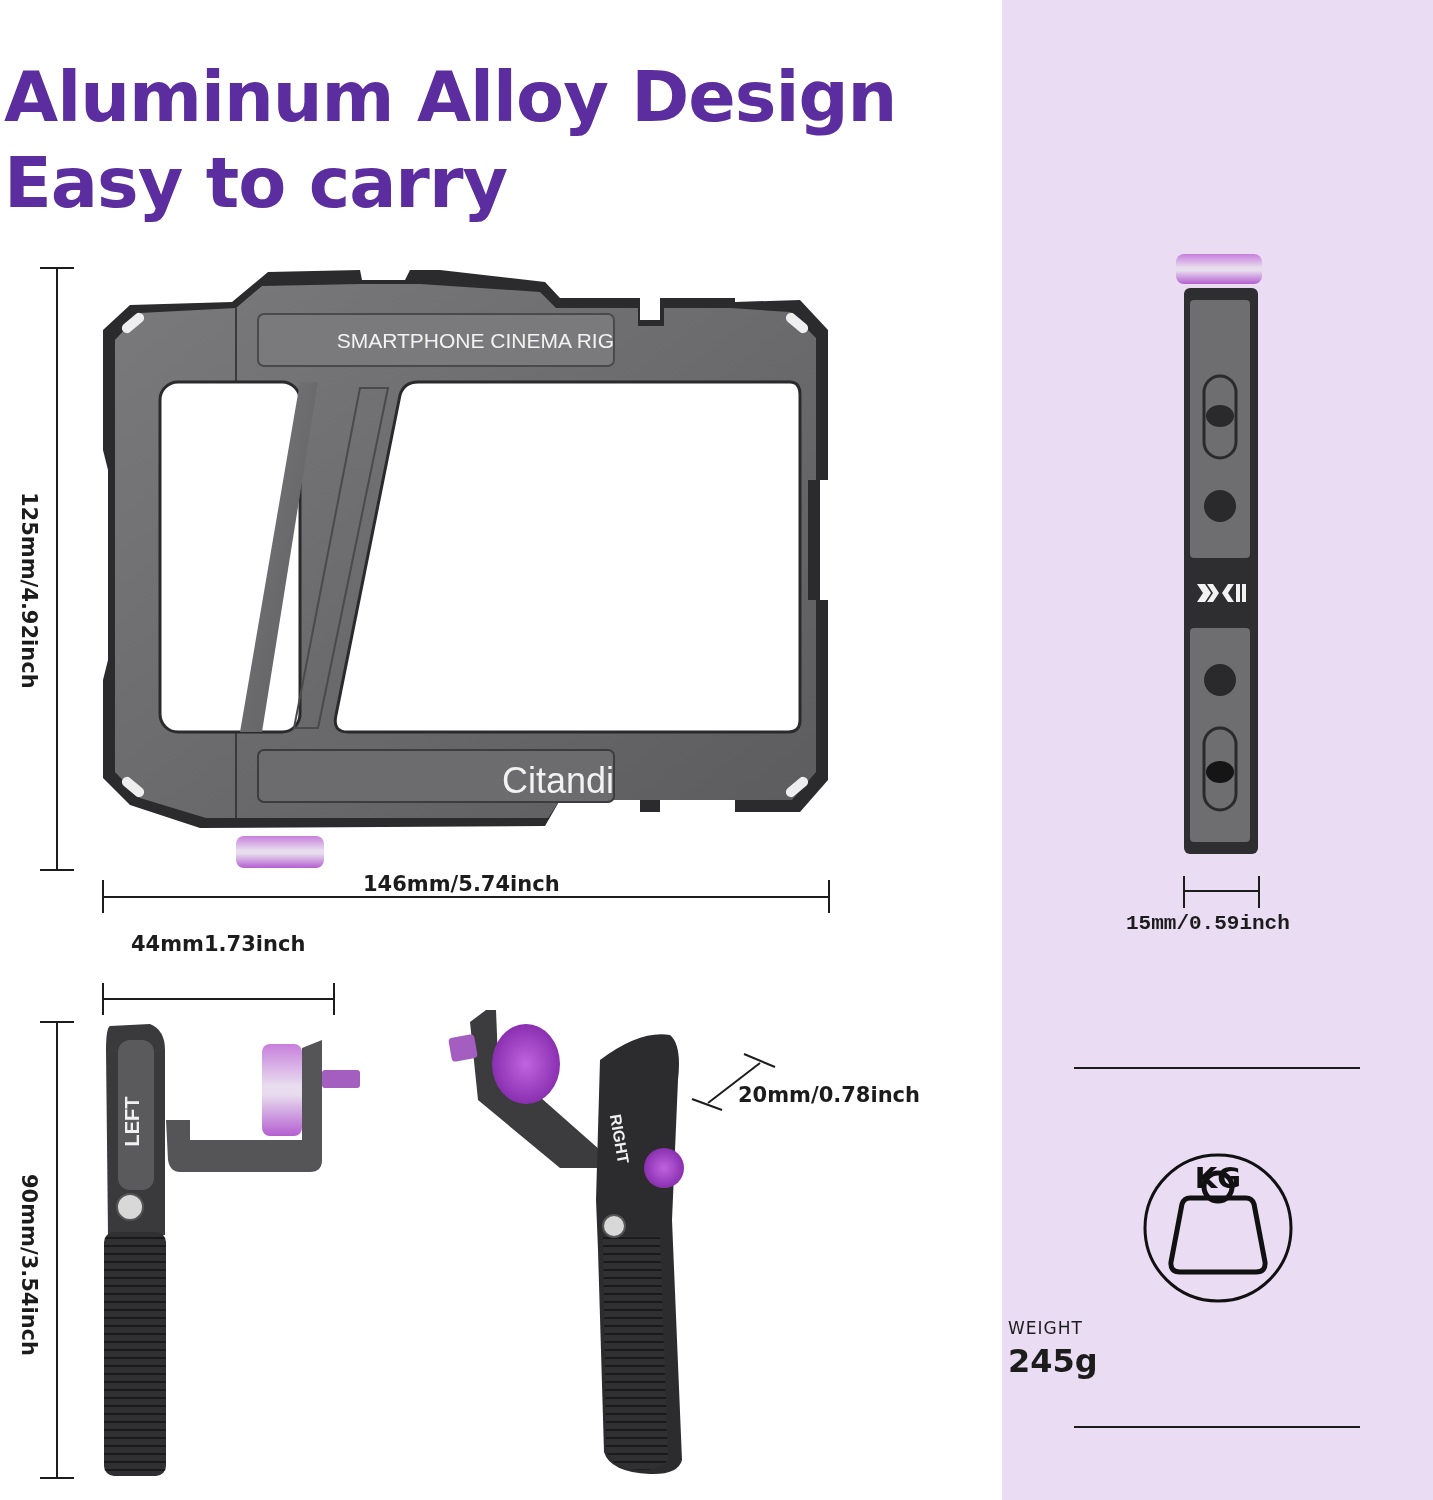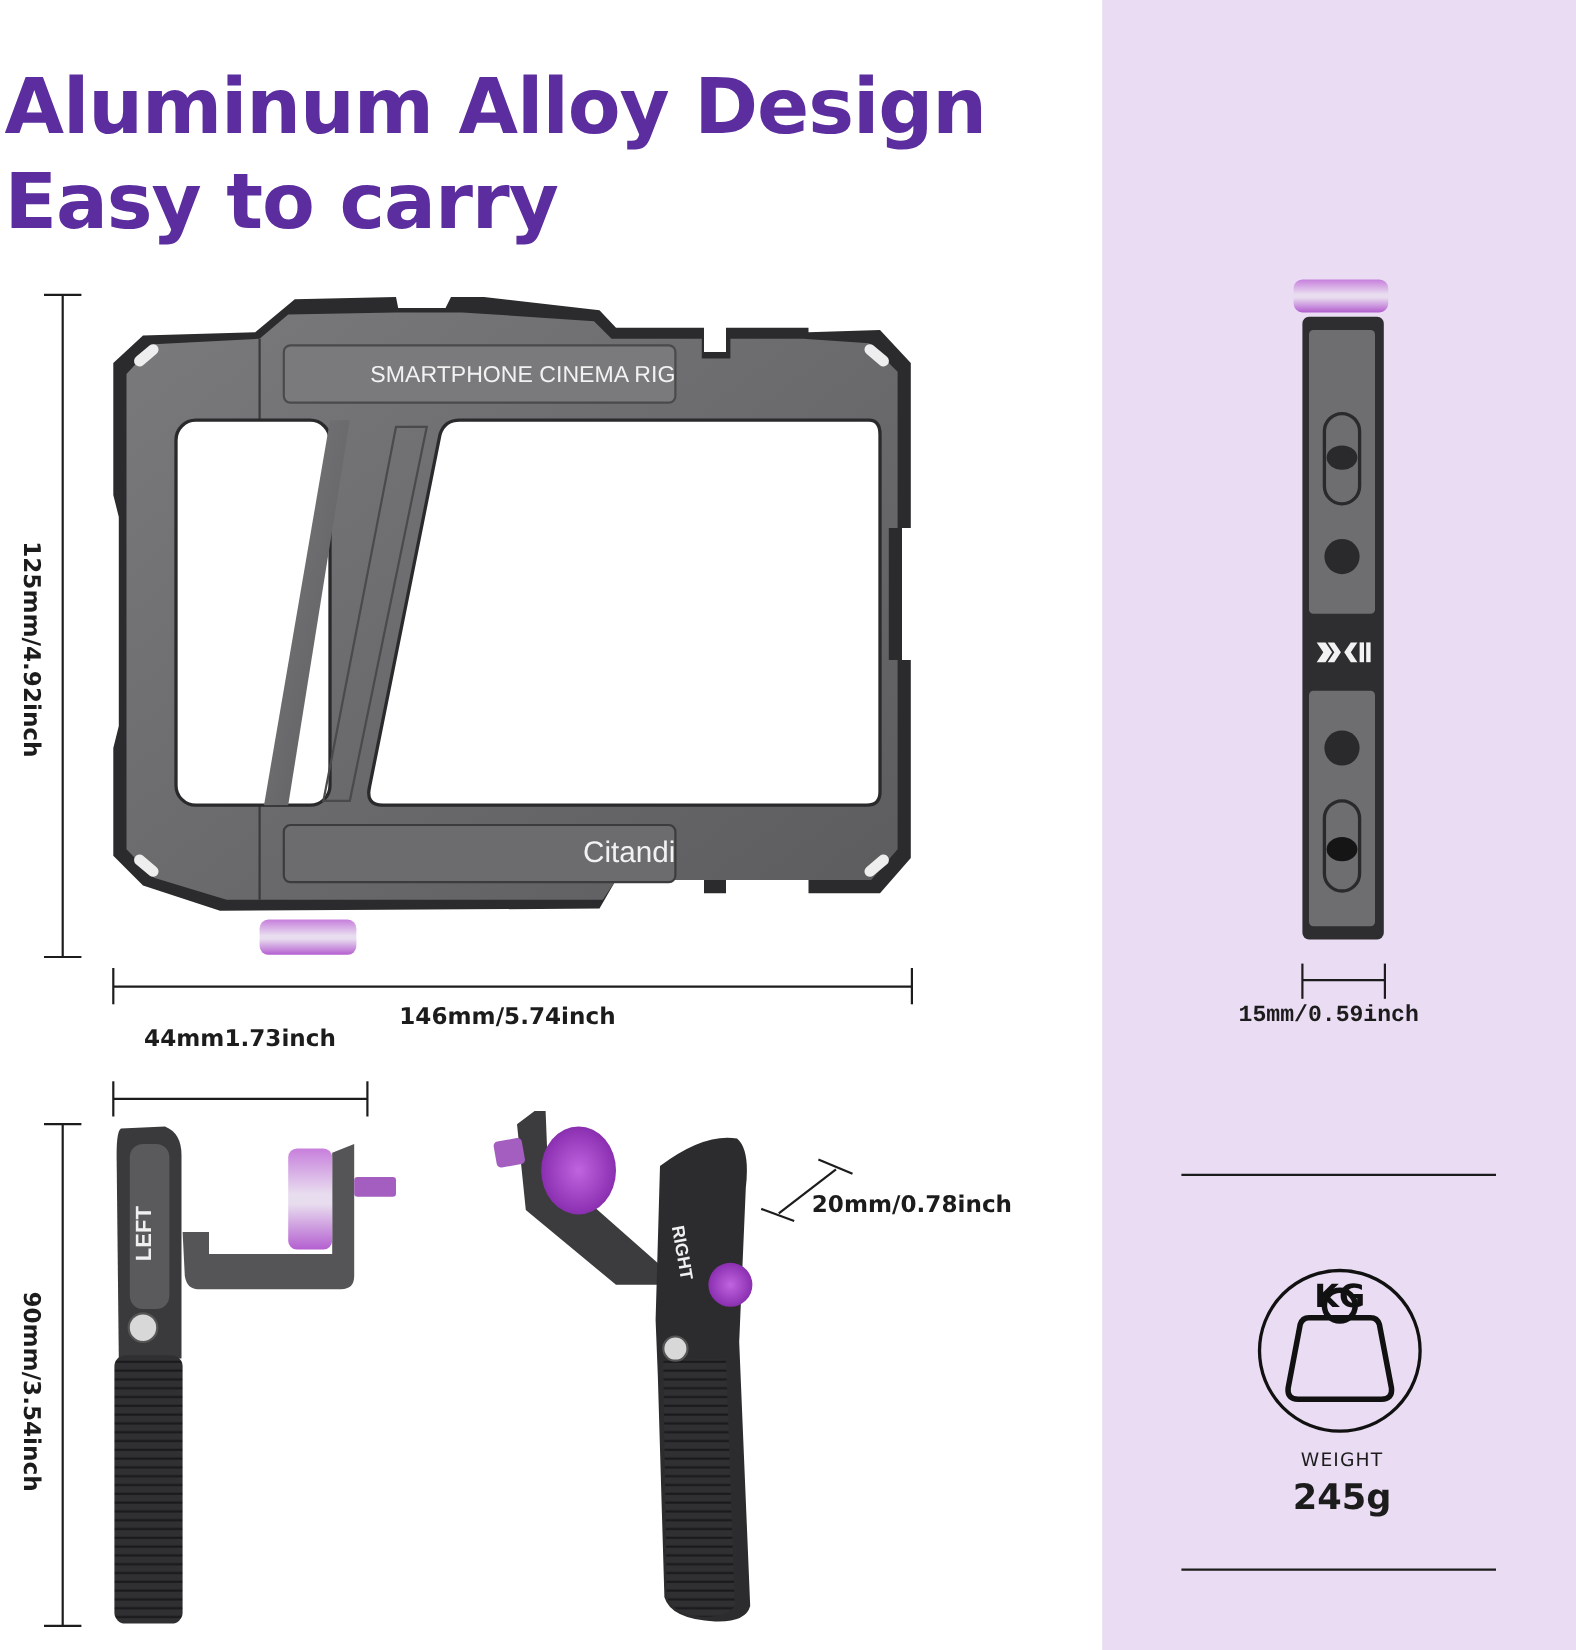--- a/index.html
+++ b/index.html
@@ -13,21 +13,21 @@
   .headline.l2 { top: 148px; }
 
   .dim-label { position: absolute; color: #1c1c1c; font-family: "DejaVu Sans", sans-serif; font-weight: bold; font-size: 21px; white-space: nowrap; }
   .dim-label.vertical { transform: rotate(90deg); transform-origin: center center; }
 
   svg.abs { position: absolute; left: 0; top: 0; }
 
   .frame-plate-text { position: absolute; color: #f2f2f2; font-family: "Liberation Sans", sans-serif; white-space: nowrap; text-align: right; }
   .handle-text { position: absolute; color: #f0f0f0; font-family: "Liberation Sans", sans-serif; font-weight: bold; font-size: 20px; white-space: nowrap; }
 
-  .weight-caption { position: absolute; left: 1060px; width: 320px; text-align: center; color: #1c1c1c; font-family: "DejaVu Sans", sans-serif; }
+  .weight-caption { position: absolute; left: 1008px; width: 320px; color: #1c1c1c; font-family: "DejaVu Sans", sans-serif; }
   .weight-caption.label { top: 1318px; font-size: 17px; letter-spacing: 1px; }
   .weight-caption.value { top: 1342px; font-size: 32px; font-weight: bold; }
   .kg-text { position: absolute; left: 1183px; top: 1161px; width: 70px; text-align: center; color: #111; font-family: "DejaVu Sans", sans-serif; font-weight: bold; font-size: 29px; }
 </style>
 </head>
 <body>
 
 <div class="right-panel"></div>
 
 <div class="headline l1">Aluminum Alloy Design</div>
@@ -156,26 +156,26 @@
     <line x1="1074" y1="1427" x2="1360" y2="1427" stroke="#1c1c1c" stroke-width="2"></line>
     <g fill="none" stroke="#111" stroke-width="3">
       <circle cx="1218" cy="1228" r="73"></circle>
       <circle cx="1218" cy="1187" r="14" stroke-width="5"></circle>
       <path d="M1190 1198 L1246 1198 Q1252 1198 1254 1204 L1265 1262 Q1266 1272 1256 1272 L1180 1272 Q1170 1272 1171 1262 L1182 1204 Q1184 1198 1190 1198 Z" stroke-width="5"></path>
     </g>
   </g>
 </svg>
 
 <div class="frame-plate-text" style="left:258px; top:329px; width:356px; font-size:21px;">SMARTPHONE CINEMA RIG</div>
-<div class="frame-plate-text" style="left:258px; top:760px; width:356px; font-size:27px;">Citandi</div>
+<div class="frame-plate-text" style="left:258px; top:760px; width:356px; font-size:36px;">Citandi</div>
 <div class="handle-text" style="left:107px; top:1110px; transform:rotate(-90deg);">LEFT</div>
 <div class="handle-text" style="left:594px; top:1130px; font-size:16px; transform:rotate(80deg);">RIGHT</div>
 
 <div class="dim-label vertical" style="left:-46px; top:555px; width:150px; text-align:center;">125mm/4.92inch</div>
-<div class="dim-label" style="left:363px; top:912px;">146mm/5.74inch</div>
+<div class="dim-label" style="left:363px; top:872px;">146mm/5.74inch</div>
 <div class="dim-label" style="left:1126px; top:912px;font-family:Liberation Mono, monospace;">15mm/0.59inch</div>
 <div class="dim-label" style="left:131px; top:932px;">44mm1.73inch</div>
 <div class="dim-label vertical" style="left:-46px; top:1237px; width:150px; text-align:center;">90mm/3.54inch</div>
 <div class="dim-label" style="left:738px; top:1083px;">20mm/0.78inch</div>
 
 <div class="kg-text">KG</div>
 <div class="weight-caption label">WEIGHT</div>
 <div class="weight-caption value">245g</div>
 
 </body></html>

